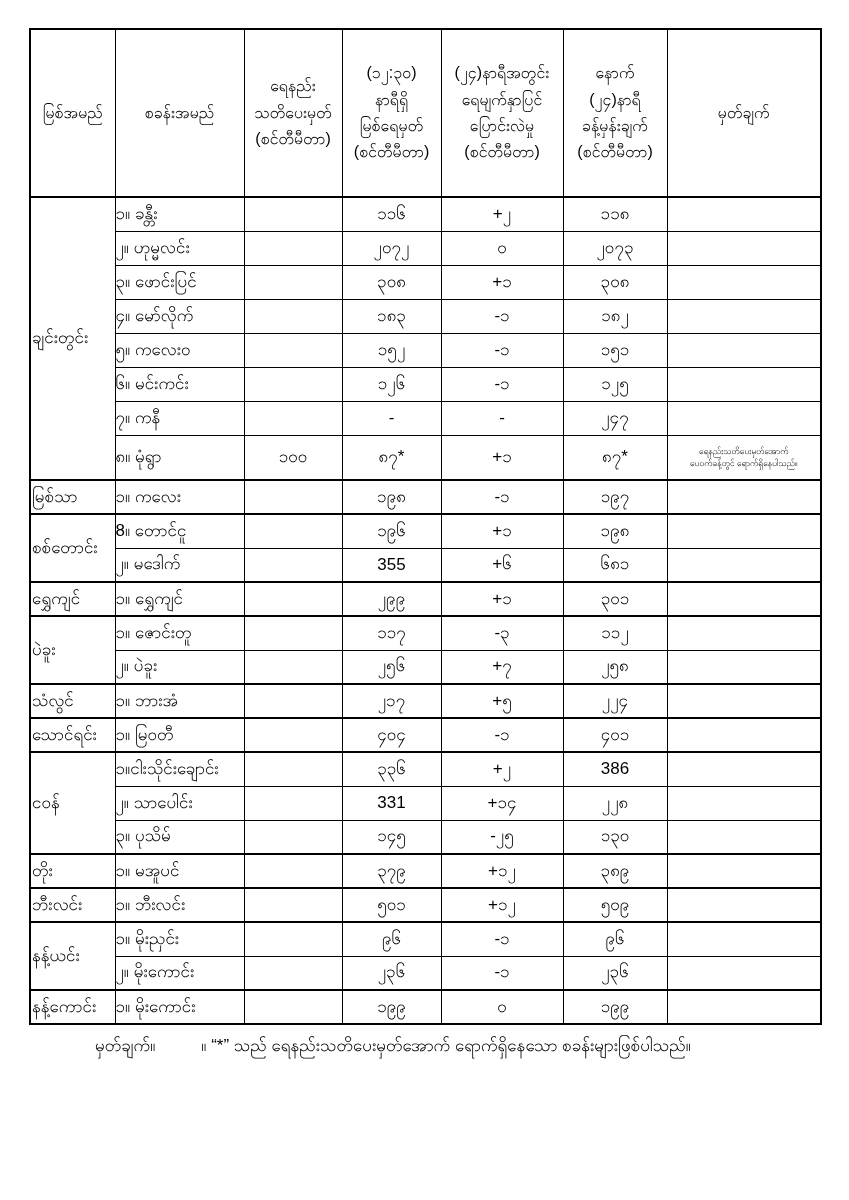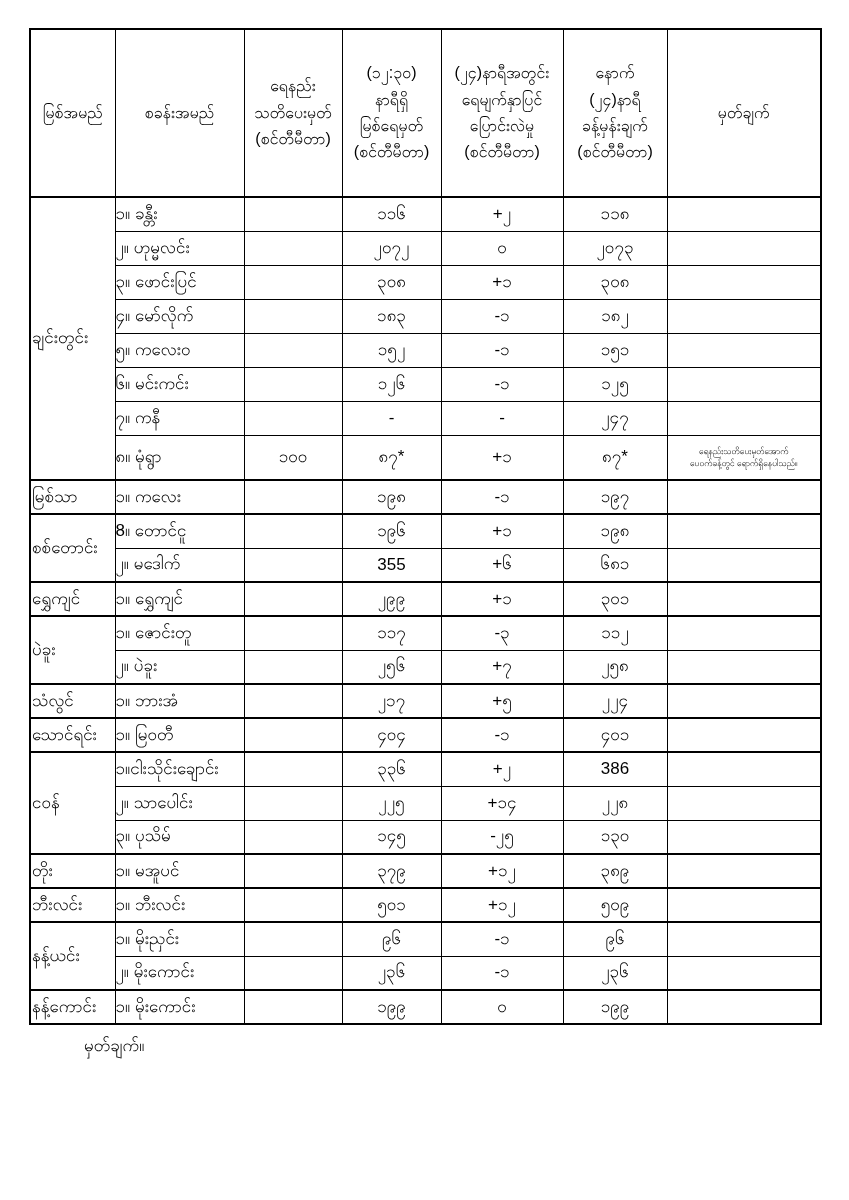--- a/index.html
+++ b/index.html
@@ -63,21 +63,21 @@
   
   .co-river    { width: 85px;  }
   .co-station  { width: 129px; }
   .co-warning  { width: 98px;  }
   .co-level    { width: 99px;  }
   .co-change   { width: 122px; }
   .co-forecast { width: 104px; }
   .co-remark   { width: 154px; }
   .footnote {
     position: absolute;
-    left: 84px;
+    left: 95px;
     top: 1034px;
     font-size: 17px;
     display: flex;
     gap: 46px;
     white-space: nowrap;
   }
 </style>
 </head>
 <body>
 
@@ -257,21 +257,21 @@
           <td class="station">၁။ငါးသိုင်းချောင်း</td>
           <td></td>
           <td>၃၃၆</td>
           <td>+၂</td>
           <td>386</td>
           <td class="remark"></td>
         </tr>
         <tr>
           <td class="station">၂။ သာပေါင်း</td>
           <td></td>
-          <td>၂၂၅</td>
+          <td>331</td>
           <td>+၁၄</td>
           <td>၂၂၈</td>
           <td class="remark"></td>
         </tr>
         <tr>
           <td class="station">၃။ ပုသိမ်</td>
           <td></td>
           <td>၁၄၅</td>
           <td>-၂၅</td>
           <td>၁၃၀</td>
@@ -319,15 +319,16 @@
           <td>၁၉၉</td>
           <td>၀</td>
           <td>၁၉၉</td>
           <td class="remark"></td>
         </tr>
       </tbody>
   </table>
 
   <div class="footnote">
     <span>မှတ်ချက်။</span>
+    <span>။ “*” သည် ရေနည်းသတိပေးမှတ်အောက် ရောက်ရှိနေသော စခန်းများဖြစ်ပါသည်။</span>
   </div>
 
 </div>
 
 </body></html>

